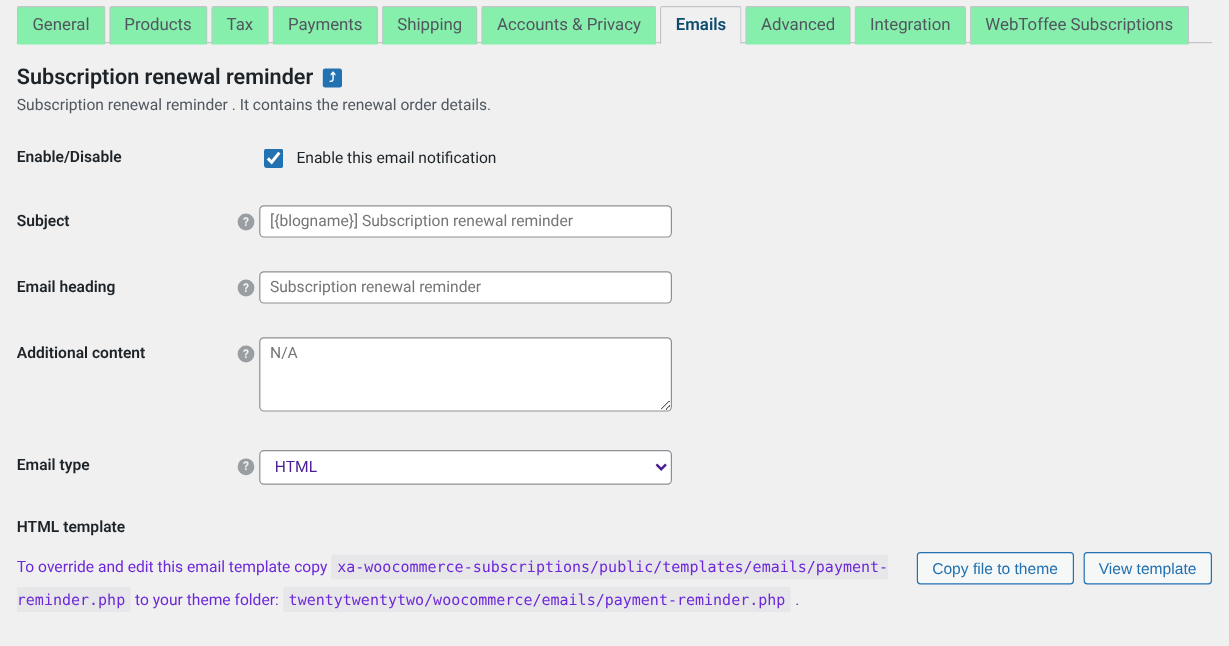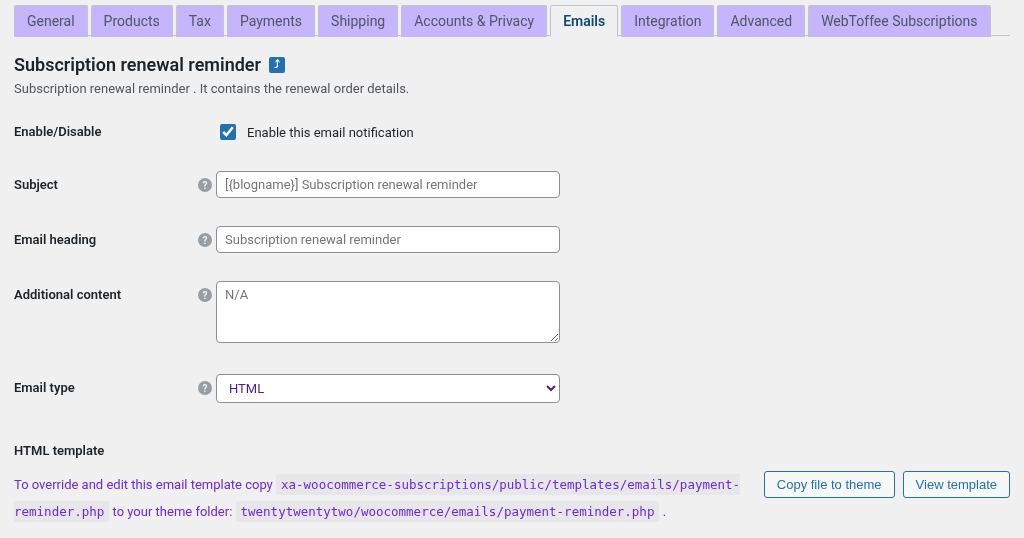--- a/index.html
+++ b/index.html
@@ -10,21 +10,21 @@
     color: #1d2327;
     font-size: 13px;
     padding: 4px 14px 30px 14px;
   }
   .tabs {
     display: flex;
     gap: 3px;
     margin-bottom: 14px;
   }
   .tab {
-    background: #c4b5fd;
+    background: #86efac;
     border: 1px solid #c3c4c7;
     border-bottom: none;
     padding: 7px 12px;
     color: #50575e;
     font-size: 14px;
     cursor: pointer;
     border-radius: 2px 2px 0 0;
     position: relative;
     top: 1px;
   }
@@ -115,21 +115,21 @@
     font-size: 13px;
     border: 1px solid #8c8f94;
     border-radius: 4px;
     background: #fff;
     color: #555;
     font-family: inherit;
   }
   .txt-area { height: 62px; resize: both; }
   .sel { color: #4c1d95; }
   .template-section {
-    margin-top: 40px;
+    margin-top: 28px;
     display: flex;
     align-items: flex-start;
     gap: 20px;
   }
   .template-text { flex: 1; }
   .template-heading {
     font-weight: 600;
     font-size: 13px;
     margin: 0 0 10px 0;
   }
@@ -165,22 +165,22 @@
 <body>
 
 <div class="tabs">
   <div class="tab">General</div>
   <div class="tab">Products</div>
   <div class="tab">Tax</div>
   <div class="tab">Payments</div>
   <div class="tab">Shipping</div>
   <div class="tab">Accounts &amp; Privacy</div>
   <div class="tab active">Emails</div>
+  <div class="tab">Advanced</div>
   <div class="tab">Integration</div>
-  <div class="tab">Advanced</div>
   <div class="tab">WebToffee Subscriptions</div>
 </div>
 <div class="tab-underline"></div>
 
 <h2>
   <span>Subscription renewal reminder</span>
   <span class="back-chip">⤴</span>
 </h2>
 <p class="desc">Subscription renewal reminder . It contains the renewal order details.</p>
 

